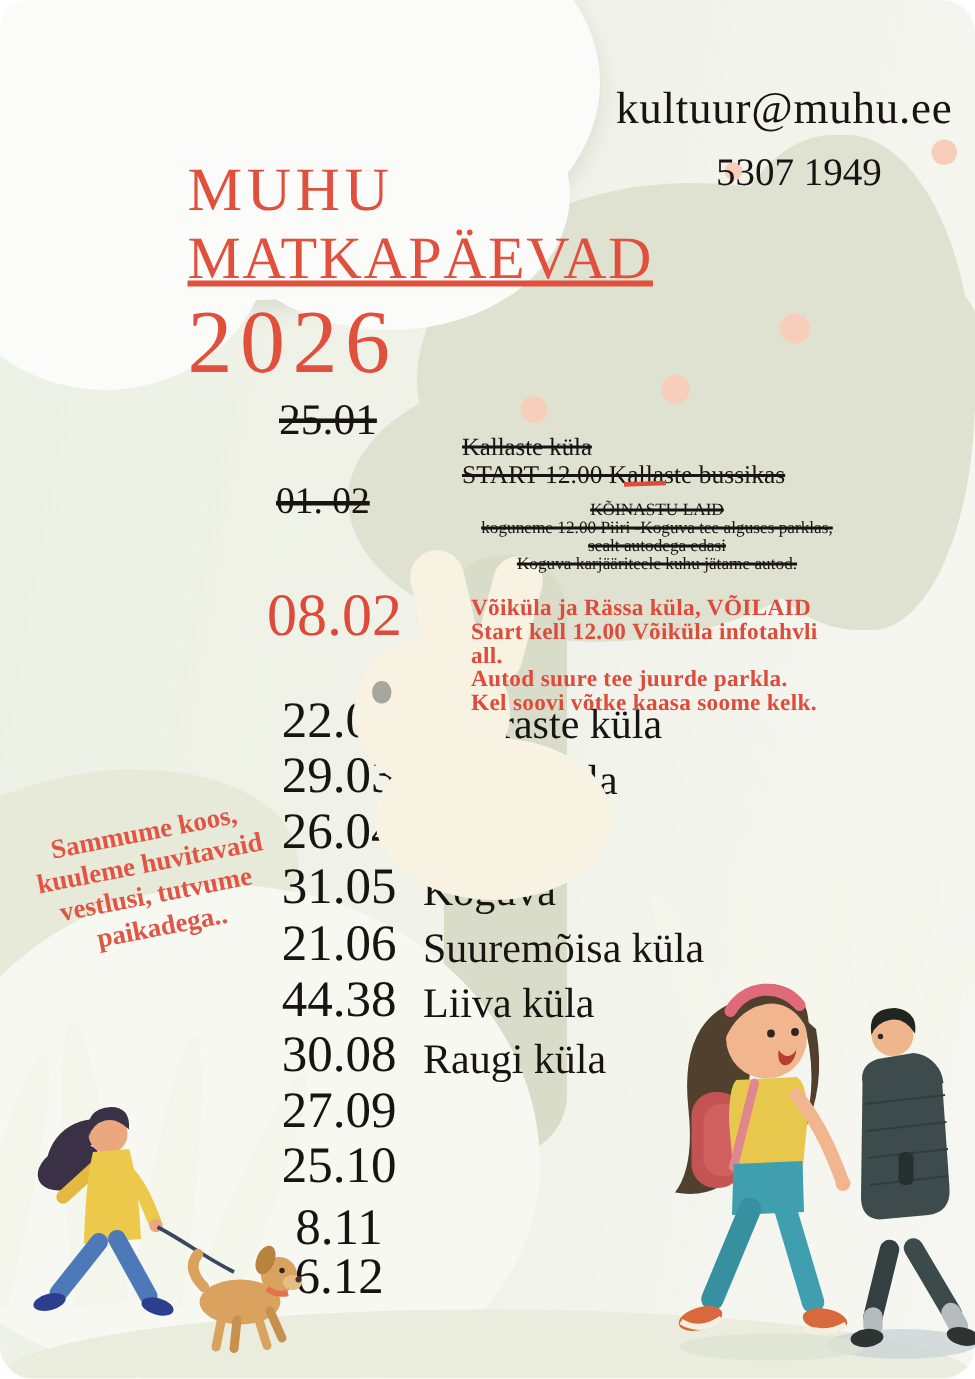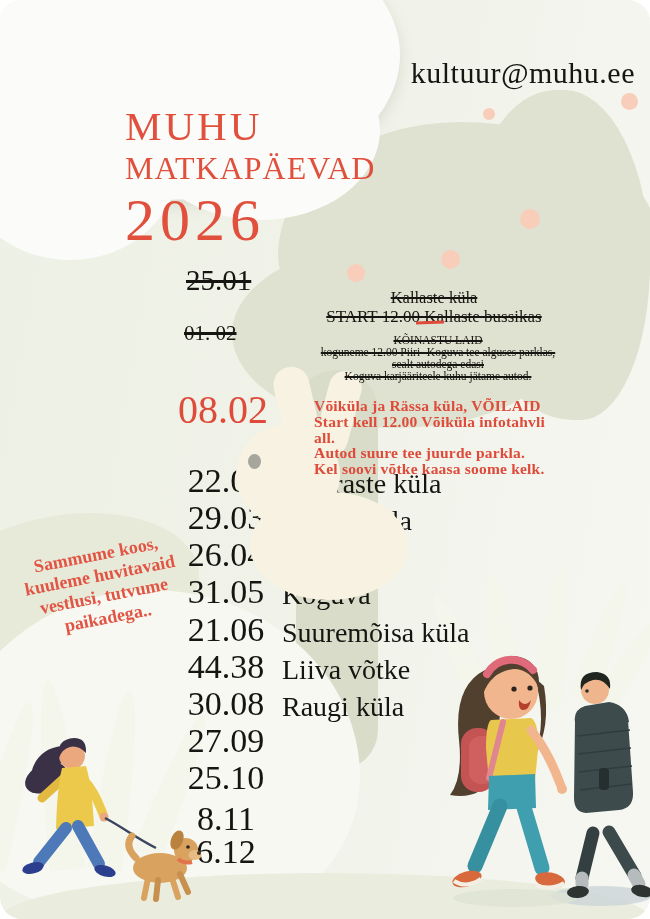--- a/index.html
+++ b/index.html
@@ -32,29 +32,29 @@
   .bunny .body{left:28px;top:126px;width:158px;height:108px;border-radius:50%;}
   .bunny .eye{left:26px;top:88px;width:13px;height:15px;background:#a6a69c;border-radius:50%;}
   
   .txt{position:absolute;z-index:5;}
   .logo{left:30px;top:38px;display:flex;align-items:center;z-index:5;}
   .logo-text{font-family:"Liberation Sans", sans-serif;font-weight:700;font-size:39px;color:#3cbcab;letter-spacing:.5px;margin-left:-6px;margin-top:10px;}
   .email{left:330px;top:56px;width:305px;text-align:right;font-size:30px;letter-spacing:.5px;}
   .phone{left:430px;top:100px;width:205px;text-align:center;font-size:26px;}
   .title{left:125px;top:106px;width:412px;text-align:left;color:#e0503d;line-height:1.0;}
   .title .t1{font-size:41px;letter-spacing:3px;}
-  .title .t2{font-size:32px;letter-spacing:1px;margin-top:5px;}
+  .title .t2{font-size:40px;letter-spacing:1px;margin-top:5px;text-decoration:underline;}
   .title .t3{font-size:60px;letter-spacing:5px;margin-top:6px;}
   .strike{text-decoration:line-through;text-decoration-thickness:2px;}
   .bigstrike{text-decoration:line-through;text-decoration-thickness:2.5px;}
   .c-date1{left:186px;top:264px;font-size:29px;}
-  .c-note1{left:308px;top:289px;width:252px;text-align:center;line-height:1.12;}
+  .c-note1{left:308px;top:289px;width:252px;text-align:left;line-height:1.12;}
   .c-note1 .l0{font-size:16.5px;}
   .c-note1 .l1{font-size:17px;}
-  .c-date2{left:184px;top:321px;font-size:21px;}
+  .c-date2{left:184px;top:321px;font-size:25px;}
   .c-note2{left:292px;top:334px;width:292px;text-align:center;font-size:11.5px;line-height:1.05;}
   .red-mark{left:416px;top:321px;width:28px;height:3px;background:#df4b3a;transform:rotate(-2deg);z-index:6;}
   .hl-date{left:178px;top:386px;font-size:40px;color:#df4b3a;}
   .hl-note{left:314px;top:398px;width:248px;text-align:left;font-size:15.5px;line-height:1.02;color:#df4b3a;font-weight:700;letter-spacing:.2px;}
   .sched-row{position:absolute;left:0;width:650px;height:38px;}
   .sched-date{position:absolute;left:156px;width:140px;text-align:center;font-size:34px;line-height:37px;}
   .sched-loc{position:absolute;left:282px;font-size:28px;line-height:37px;padding-top:3px;}
   .tagline{left:6px;top:544px;width:192px;text-align:center;color:#e25443;font-size:18px;line-height:1.18;transform:rotate(-11deg);font-weight:700;}
   
   .char{position:absolute;z-index:6;}
@@ -104,20 +104,21 @@
       <path d="M78 72 A38 38 0 1 1 80 34" fill="none" stroke="#3cbcab" stroke-width="9" stroke-linecap="round"></path>
       <circle cx="42" cy="27" r="8" fill="#3cbcab"></circle>
       <path d="M66 34 C52 40 46 54 38 80" fill="none" stroke="#3cbcab" stroke-width="11" stroke-linecap="round"></path>
       <path d="M80 34 C66 30 56 36 48 44" fill="none" stroke="#3cbcab" stroke-width="9" stroke-linecap="round"></path>
       <path d="M62 57 C52 54 46 57 40 61" fill="none" stroke="#3cbcab" stroke-width="8" stroke-linecap="round"></path>
     </svg>
     <span class="logo-text">itSphere</span>
   </div>
 
   <div class="txt email">kultuur@muhu.ee</div>
+  <div class="txt phone">5307 1949</div>
 
   <div class="txt title">
     <div class="t1">MUHU</div>
     <div class="t2">MATKAPÄEVAD</div>
     <div class="t3">2026</div>
   </div>
 
   <div class="txt c-date1 bigstrike">25.01</div>
   <div class="txt c-note1">
     <div class="l0 strike">Kallaste küla</div>
@@ -156,21 +157,21 @@
   <div class="sched-row" style="top:573px;">
     <span class="sched-date">31.05</span>
     <span class="sched-loc">Koguva</span>
   </div>
   <div class="sched-row" style="top:611px;">
     <span class="sched-date">21.06</span>
     <span class="sched-loc">Suuremõisa küla</span>
   </div>
   <div class="sched-row" style="top:648px;">
     <span class="sched-date">44.38</span>
-    <span class="sched-loc">Liiva võtke</span>
+    <span class="sched-loc">Liiva küla</span>
   </div>
   <div class="sched-row" style="top:685px;">
     <span class="sched-date">30.08</span>
     <span class="sched-loc">Raugi küla</span>
   </div>
   <div class="sched-row" style="top:722px;">
     <span class="sched-date">27.09</span>
     <span class="sched-loc"></span>
   </div>
   <div class="sched-row" style="top:759px;">

